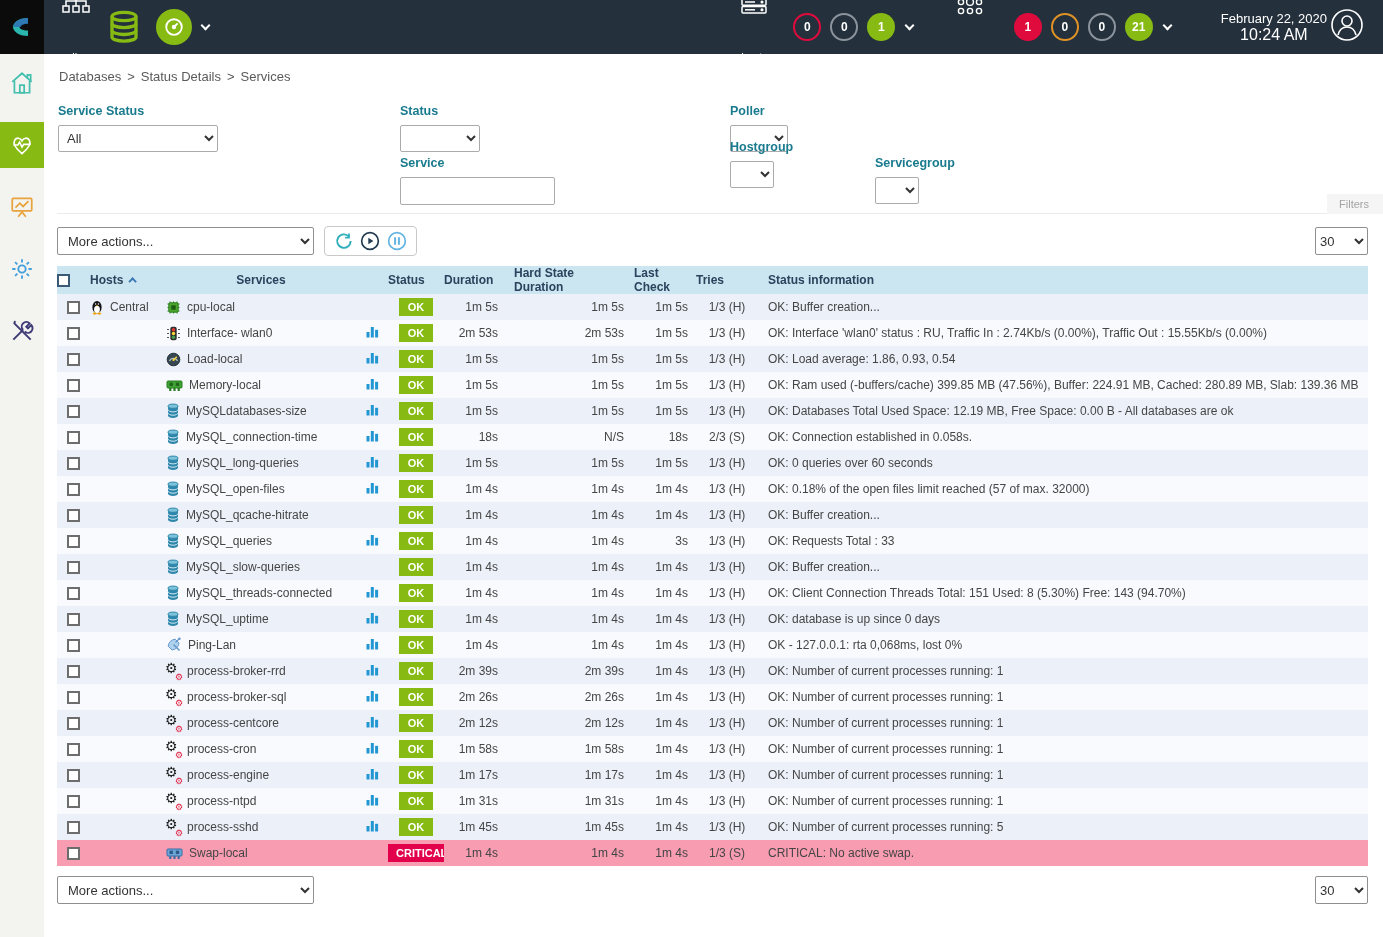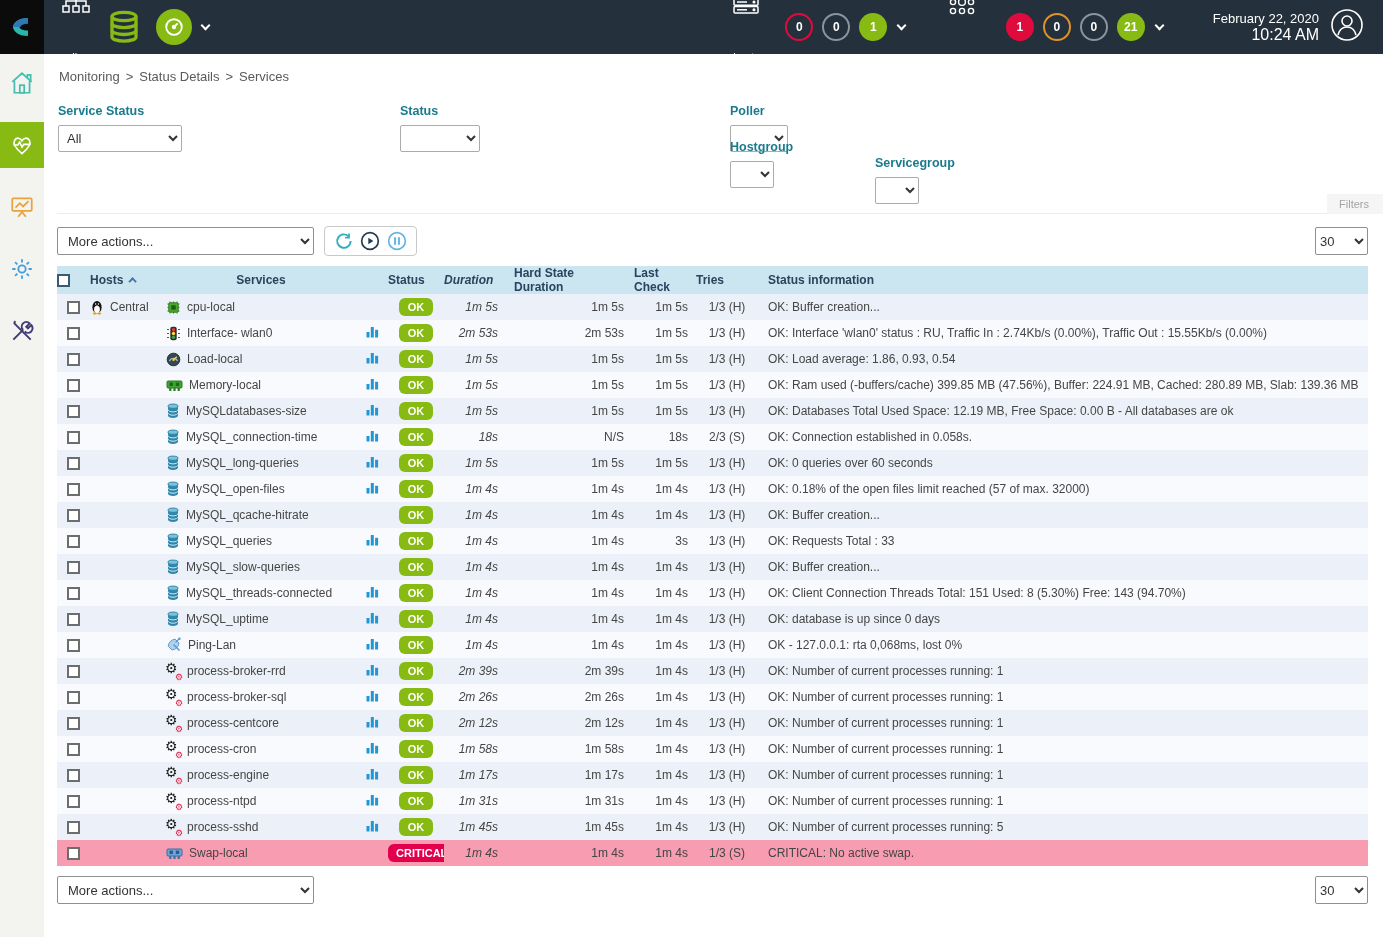--- a/index.html
+++ b/index.html
@@ -17,21 +17,21 @@
   .chev { width:7px; height:7px; border-right:2px solid #fff; border-bottom:2px solid #fff; transform:rotate(45deg); margin:0 4px 4px 2px; }
   .spacer { flex:1; }
   .badges { display:flex; align-items:center; gap:9px; margin-left:10px; }
   .badge { width:28px; height:28px; border-radius:50%; display:flex; align-items:center; justify-content:center;
            font-size:12px; font-weight:bold; color:#fff; }
   .ring-red    { border:2px solid #e00b3d; }
   .ring-grey   { border:2px solid #8b949c; }
   .ring-orange { border:2px solid #df9226; }
   .fill-green  { background:#87ba13; }
   .fill-red    { background:#e00b3d; }
-  .datetime { color:#fff; text-align:right; margin:0 10px 0 30px; }
+  .datetime { color:#fff; text-align:center; margin:0 2px 0 30px; }
   .datetime .d1 { font-size:13px; }
   .datetime .d2 { font-size:16px; }
   .avatar { margin-right:18px; }
 
   
   .shell { display:flex; height:883px; }
   .sidebar { width:44px; background:#f3f3f0; flex:0 0 44px; display:flex; flex-direction:column; padding-top:6px; }
   .side-item { width:44px; height:46px; display:flex; align-items:center; justify-content:center; margin-bottom:16px; }
   .side-item.active { background:#87ba13; }
   .content { flex:1; padding:0 15px 0 13px; position:relative; }
@@ -66,35 +66,35 @@
   table.svc th { background:#cbe5f1; color:#29445c; font-size:12px; font-weight:bold; height:27px; text-align:left; }
   table.svc td { height:26px; font-size:12px; color:#454545; vertical-align:middle; overflow:hidden; white-space:nowrap; }
   tbody tr:nth-child(odd)  { background:#ecf1f9; }
   tbody tr:nth-child(even) { background:#f8fafd; }
   tbody tr.critical { background:#f79cb1 !important; }
   .c-check { width:33px; text-align:center; }
   .c-host  { width:76px; }
   .c-svc   { width:190px; }
   .c-graph { width:32px; text-align:center; }
   .c-status{ width:56px; text-align:center; }
-  .c-dur   { width:70px; text-align:right; padding-right:16px;font-style:italic; }
+  .c-dur   { width:70px; text-align:right; padding-right:16px; }
   .c-hard  { width:120px; text-align:right; padding-right:10px;margin-left:21px; }
   .c-last  { width:62px; text-align:right; padding-right:8px; }
   .c-tries { width:62px; text-align:center; }
   .c-info  { padding-left:10px; }
   th.c-dur, th.c-last { text-align:right; }
   th.c-hard, th.c-status, th.c-info { text-align:center; }
   th.c-tries { text-align:center;margin-top:16px; }
   .cb { display:inline-block; width:13px; height:13px; border:2px solid #6d6d6d; background:#fff; vertical-align:middle; }
   th .cb { border-color:#3b5a75; }
   .th-hosts { display:flex; align-items:center; gap:8px; }
   .sort-caret { width:6px; height:6px; border-left:2px solid #3b79b5; border-top:2px solid #3b79b5;
       transform:rotate(45deg) translateY(2px); display:inline-block; }
   .hostwrap, .svcwrap { display:flex; align-items:center; gap:6px; }
-  .pill { display:inline-block; border-radius:6px; color:#fff; font-weight:bold; font-size:11px;
+  .pill { display:inline-block; border-radius:0; color:#fff; font-weight:bold; font-size:11px;
       padding:3px 9px; min-width:34px;text-align:center; }
   .pill.ok   { background:#87ba13; }
   .pill.crit { background:#e2004c; padding:3px 8px; }
   .gear-wrap { position:relative; width:15px; height:15px; display:inline-block; }
   .gear-big  { position:absolute; left:-1px; top:-4px; font-size:14px; color:#1d1d1d;
       font-family:"DejaVu Sans",sans-serif; }
   .gear-small{ position:absolute; right:-2px; bottom:-3px; font-size:9px; color:#e01b3c;
       font-family:"DejaVu Sans",sans-serif; }
 </style>
 </head>
@@ -237,43 +237,47 @@
       <svg width="26" height="26" viewBox="0 0 24 24" fill="none" stroke="#3d3a75" stroke-width="1.8">
         <path d="M4 20 L13 11"></path>
         <path d="M13 11 a4.2 4.2 0 1 1 6-6 l-3 3 1.5 1.5 3-3 a4.2 4.2 0 0 1 -6 6"></path>
         <path d="M20 20 L7 7 M7 7 L4.5 4.5 M4.5 4.5 L6 3"></path>
       </svg>
     </div>
   </div>
 
   <div class="content">
     <div class="breadcrumb">
-      <span>Monitoring</span><span class="sep">&gt;</span><span>Status Details</span><span class="sep">&gt;</span><span>Services</span>
+      <span>Databases</span><span class="sep">&gt;</span><span>Status Details</span><span class="sep">&gt;</span><span>Services</span>
     </div>
 
     <div class="filter-panel">
       <div class="fgroup" style="left:1px; top:8px;">
         <span class="flabel">Service Status</span>
-        <select class="fselect" style="width:124px;">
+        <select class="fselect" style="width:160px;">
           <option>All</option>
         </select>
       </div>
       <div class="fgroup" style="left:343px; top:8px;">
         <span class="flabel">Status</span>
         <select class="fselect" style="width:80px;">
           <option></option>
         </select>
       </div>
       <div class="fgroup" style="left:673px; top:8px;">
         <span class="flabel">Poller</span>
         <select class="fselect" style="width:58px;">
           <option></option>
         </select>
       </div>
 
+      <div class="fgroup" style="left:343px; top:60px;">
+        <span class="flabel">Service</span>
+        <input class="finput" style="width: 155px;" value="">
+      </div>
       <div class="fgroup" style="left:673px; top:44px;">
         <span class="flabel">Hostgroup</span>
         <select class="fselect" style="width:44px;">
           <option></option>
         </select>
       </div>
       <div class="fgroup" style="left:818px; top:60px;">
         <span class="flabel">Servicegroup</span>
         <select class="fselect" style="width:44px;">
           <option></option>

